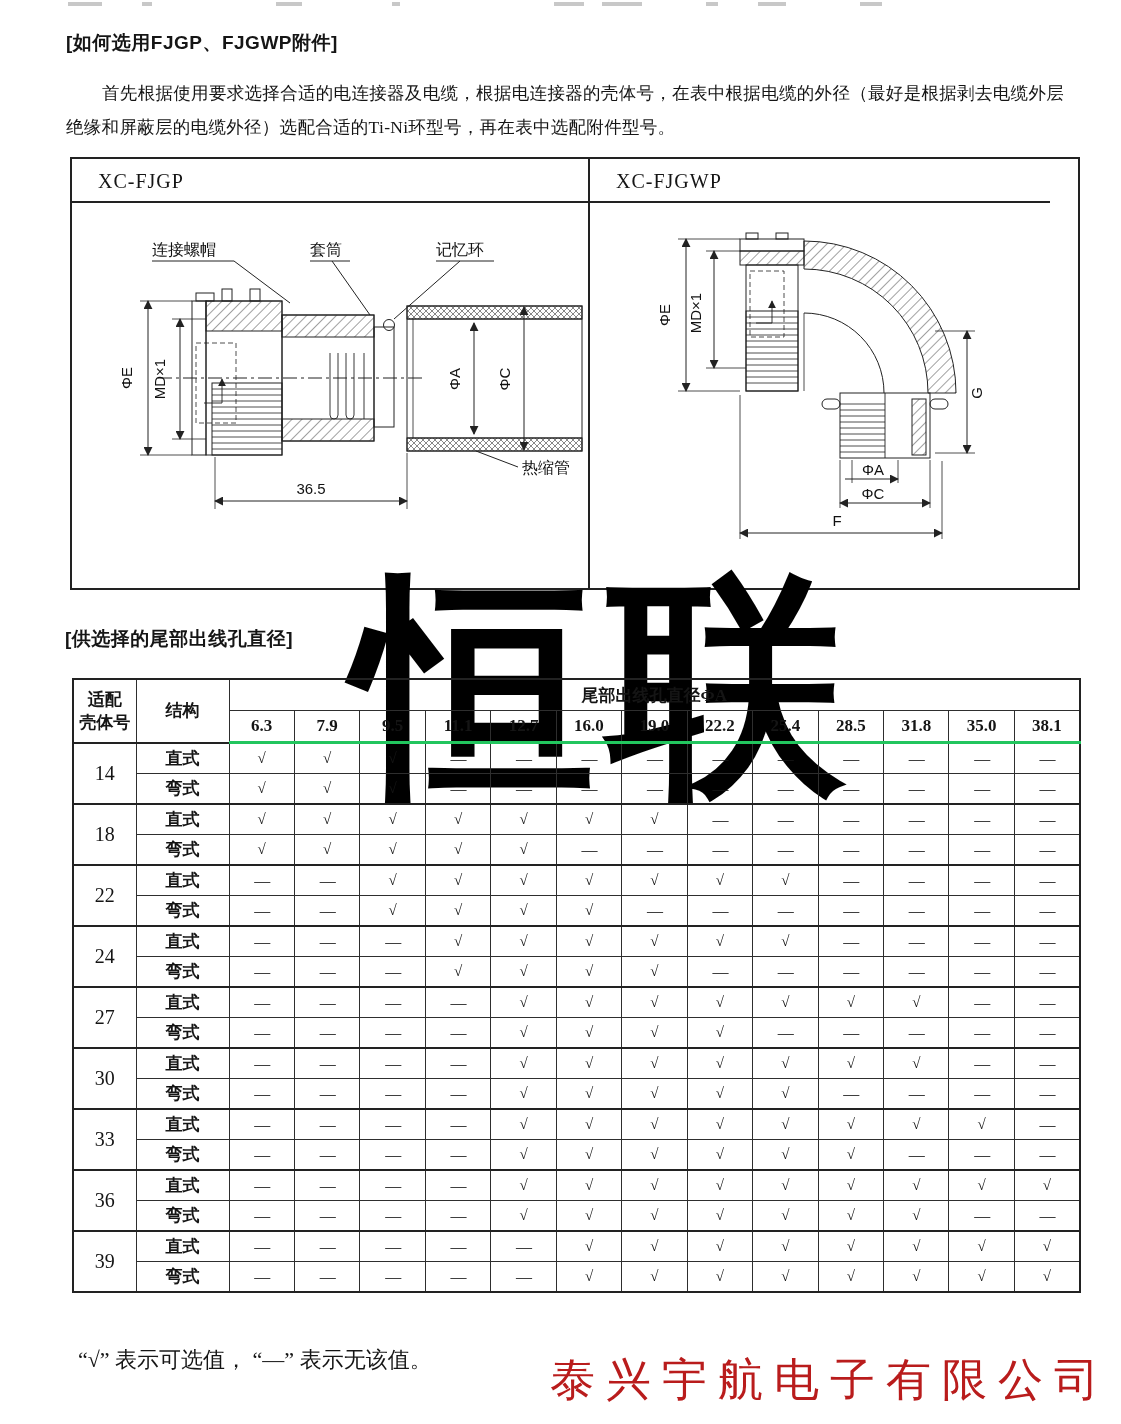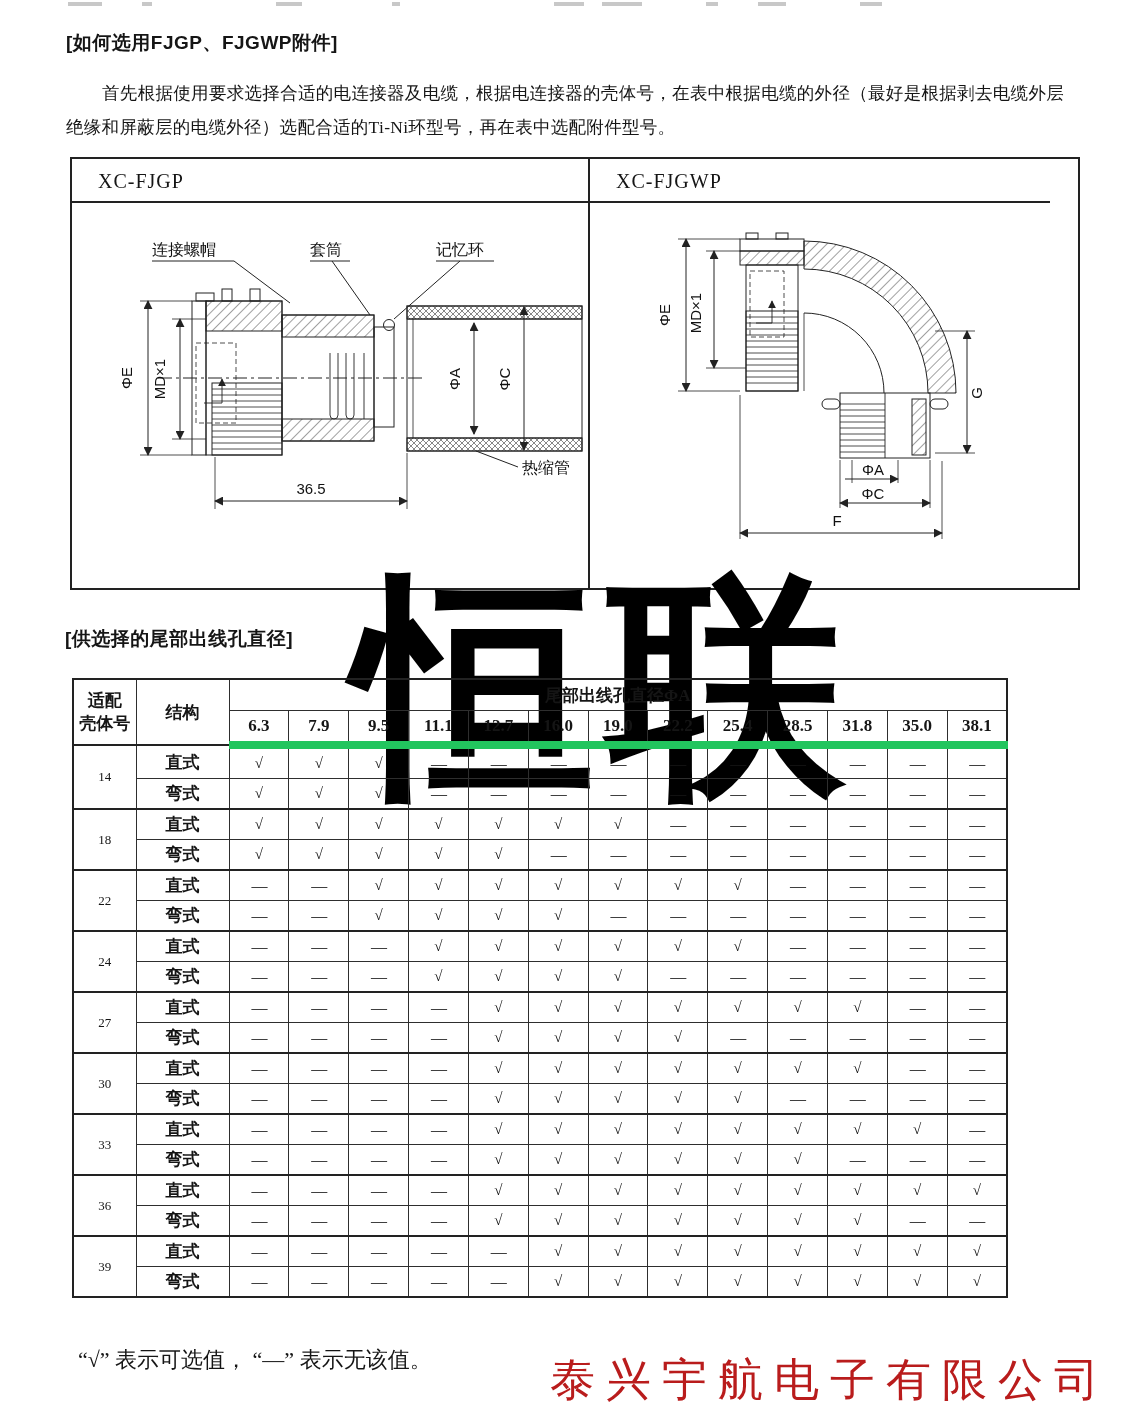--- a/index.html
+++ b/index.html
@@ -20,29 +20,29 @@
   .panel-left{left:0;width:518px;border-right:2px solid #222}
   .panel-right{left:518px;width:460px}
   .ptitle{position:absolute;top:0;left:0;right:0;height:44px;border-bottom:2px solid #222;
           box-sizing:border-box;font-size:20px;letter-spacing:1px;padding:11px 0 0 26px}
   svg.draw{position:absolute;top:44px;left:0}
   svg text{font-family:"Liberation Sans",sans-serif;font-size:15px;fill:#111}
   svg .cjk{font-size:16px}
   
   .section-label{top:626px;left:65px;font-size:19px;font-weight:600;letter-spacing:.5px;
                  font-family:Liberation Sans, sans-serif;z-index:2}
-  #grid{position:absolute;top:678px;left:72px;width:936px;border-collapse:collapse;
+  #grid{position:absolute;top:678px;left:72px;width:1009px;border-collapse:collapse;
         table-layout:fixed;z-index:2;background:transparent;border:2px solid #222}
   #grid th,#grid td{border:1px solid #2e2e2e;text-align:center;vertical-align:middle;
         padding:0;height:29px;font-size:17px;background:transparent;overflow:hidden}
   #grid thead th{height:30px}
-  #grid thead tr.r2 th{border-bottom:8px solid #22c55e}
+  #grid thead tr.r2 th{border-bottom:3px solid #22c55e}
   #grid .hdr-cjk{font-weight:600;font-size:17px}
   #grid tr.gstart td{border-top:2px solid #222}
-  #grid td.shell{font-size:13px}
+  #grid td.shell{font-size:20px}
   #grid td.struct{font-weight:600;font-size:17px}
   #grid td.chk{font-size:15px}
   #grid td.dash{font-size:16px;letter-spacing:-1px}
   .note{top:1345px;left:78px;font-size:22px;z-index:2}
   
   .watermark{top:568px;left:356px;font-size:238px;line-height:1;font-weight:700;
              letter-spacing:14px;z-index:1;font-family:"Liberation Sans",sans-serif;white-space:nowrap}
   .footer{top:1350px;left:550px;font-size:45px;letter-spacing:11px;white-space:nowrap;z-index:2}
 </style>
 </head>

